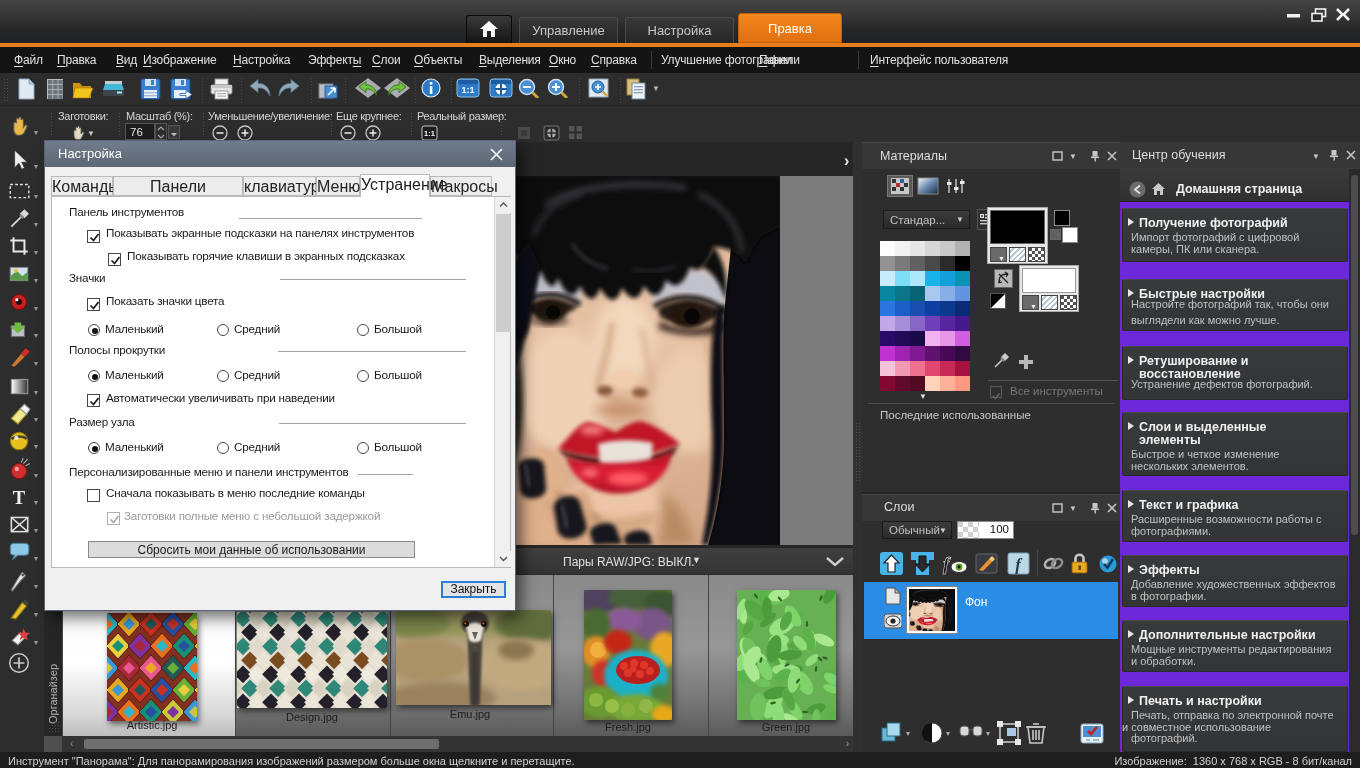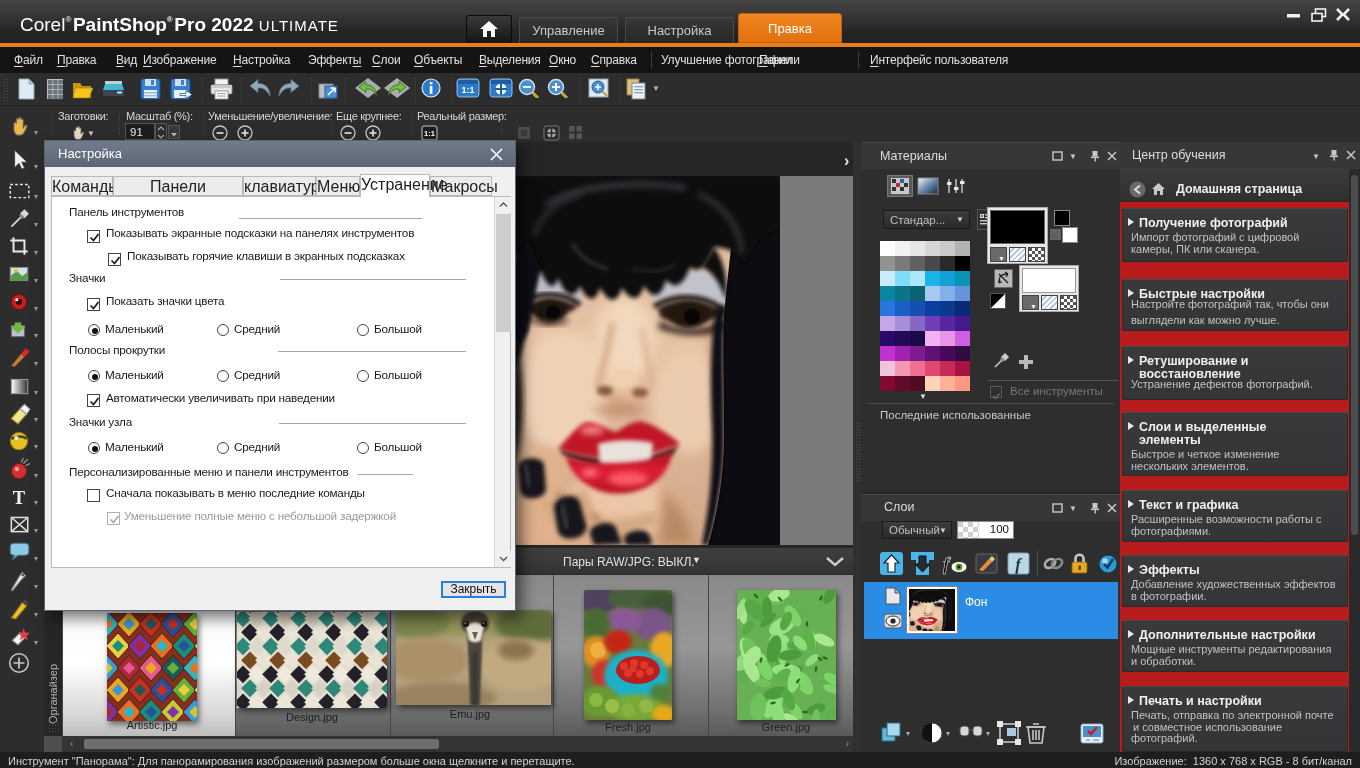--- a/index.html
+++ b/index.html
@@ -47,21 +47,21 @@
 .tilesel{background:linear-gradient(#fafafa 0%,#ffffff 55%,#d5d5d5 88%,#bdbdbd 100%)}
 .thumbcap{position:absolute;font-size:11px;color:#1c1c1c;text-align:center;white-space:nowrap}
 .thumb{position:absolute;box-shadow:2px 3px 6px rgba(0,0,0,.55)}
 #orgscroll{position:absolute;left:18px;top:188px;width:791px;height:16px;background:#343434}
 #orgscrollthumb{position:absolute;left:22px;top:3px;width:355px;height:10px;background:#6e6e6e;border-radius:2px}
 
 .panel{position:absolute;background:#2e2e2e;border-top:1px solid #4a4a4a}
 .phdr{position:absolute;left:0;top:0;width:100%;height:26px;background:#373737;color:#dedede;font-size:12.5px}
 #materials{left:862px;top:142px;width:258px;height:350px}
 #layerspanel{left:862px;top:494px;width:258px;height:258px}
-#learning{position:absolute;left:1120px;top:142px;width:240px;height:610px;background:#b91c1c}
+#learning{position:absolute;left:1120px;top:142px;width:240px;height:610px;background:#6d28d9}
 .lctile{position:absolute;left:2px;width:226px;background:linear-gradient(#383a3c,#333436);border:1px solid #2a2a2a;border-top-color:#47494c;border-radius:2px}
 .lct{position:absolute;color:#f0f0f0;font-size:12.5px;font-weight:bold;line-height:14.5px}
 .lcd{position:absolute;color:#c2c2c2;font-size:11px;line-height:11.6px}
 .lcarr{position:absolute;left:8px;width:0;height:0;border-left:6px solid #e8e8e8;border-top:4.5px solid transparent;border-bottom:4.5px solid transparent}
 
 #statusbar{position:absolute;left:0;top:752px;width:1360px;height:16px;background:#1e1e1e;color:#d2d2d2;font-size:11.5px}
 
 #dialog{position:absolute;left:44px;top:140px;width:472px;height:471px;background:#f0f0f0;border:1px solid #5a6373;box-shadow:6px 7px 14px rgba(0,0,0,.55)}
 #dtitle{position:absolute;left:0;top:0;width:100%;height:26px;background:linear-gradient(#707c8d,#5d6673);color:#fff;font-size:13px}
 #dtabs{position:absolute;left:6px;top:33px;width:460px;height:22px;font-size:16px}
@@ -75,21 +75,20 @@
 .rb{position:absolute;width:12px;height:12px;background:#fff;border:1px solid #454545;border-radius:50%}
 .rbdot{position:absolute;left:3px;top:3px;width:6px;height:6px;border-radius:50%;background:#111}
 #dscroll{position:absolute;right:0px;top:0px;width:16px;height:370px;background:#f0f0f0;border-left:1px solid #d5d5d5}
 #dresetbtn{position:absolute;left:36px;top:344px;width:327px;height:17px;background:#dcdcdc;border:1px solid #8a8a8a;text-align:center;font-size:12px;color:#1a1a1a;line-height:16px}
 #dclose{position:absolute;left:396px;top:440px;width:65px;height:17px;background:#e4e4e4;border:2px solid #2a7fd7;text-align:center;font-size:12px;color:#111;line-height:13px}
 </style></head>
 <body>
 <div id="stage">
 
 <div id="titlebar">
-  <div id="logo">Corel<sup class="r">®</sup><b> PaintShop<sup class="r">®</sup> Pro <b>2022</b></b> <span class="ult">ULTIMATE</span></div>
   <div id="homebtn"><svg width="20" height="18" viewBox="0 0 20 18" style="margin-top:4px">
           <path d="M10 1 L19 9 L16 9 L16 17 L12 17 L12 11 L8 11 L8 17 L4 17 L4 9 L1 9 Z" fill="#fff"></path>
         </svg></div>
   <div class="ttab" id="tab-uprav">Управление</div>
   <div class="ttab" id="tab-nastr">Настройка</div>
   <div class="ttab" id="tab-pravka">Правка</div>
   <svg class="abs" style="left:1287px;top:13px" width="15" height="6">
         <rect x="0" y="1" width="13" height="3.5" fill="#f2f2f2"></rect>
       </svg>
   <svg class="abs" style="left:1311px;top:8px" width="17" height="14" viewBox="0 0 17 14">
@@ -257,21 +256,21 @@
       <div class="grip" style="left:118px;top:6px;width:3px;height:24px"></div>
       <div class="grip" style="left:202px;top:6px;width:3px;height:24px"></div>
       <div class="grip" style="left:330px;top:6px;width:3px;height:24px"></div>
       <div class="grip" style="left:410px;top:6px;width:3px;height:24px"></div>
       <div class="grip" style="left:500px;top:6px;width:3px;height:24px"></div>
       <div class="grip" style="left:3px;top:6px;width:6px;height:24px"></div>
       <svg class="abs" style="left:69px;top:18px" width="18" height="17" viewBox="0 0 18 17">
         <path d="M5 12 L5 7 C5 5.8 6.8 5.8 6.8 7 L6.8 4 C6.8 2.8 8.6 2.8 8.6 4 L8.6 3.2 C8.6 2 10.4 2 10.4 3.2 L10.4 4.4 C10.4 3.4 12 3.4 12 4.6 L12 10 L13 8.6 C13.8 7.4 15.2 8.2 14.6 9.6 L12.5 14 C12 15 11 15.6 9.5 15.6 L8 15.6 C6.6 15.6 5.6 14.8 5 12 Z" fill="#e8dcc8" stroke="#5a5a52" stroke-width="0.8"></path>
       </svg>
       <span class="abs" style="left:87px;top:23px;color:#c8c8c8;font-size:8px">▼</span>
-      <div class="abs" style="left:125px;top:17px;width:30px;height:17px;background:#1e1e1e;border:1px solid #555;color:#e8e8e8;font-size:11.5px;line-height:16px;padding-left:4px">91</div>
+      <div class="abs" style="left:125px;top:17px;width:30px;height:17px;background:#1e1e1e;border:1px solid #555;color:#e8e8e8;font-size:11.5px;line-height:16px;padding-left:4px">76</div>
       <div class="abs" style="left:155px;top:17px;width:12px;height:17px;background:#2e2e2e;border:1px solid #555"><svg width="10" height="15" style="margin:1px 0 0 0">
           <path d="M2 5 L5 2 L8 5" stroke="#aaa" stroke-width="1.2" fill="none"></path>
           <path d="M2 10 L5 13 L8 10" stroke="#aaa" stroke-width="1.2" fill="none"></path>
         </svg></div>
       <div class="abs" style="left:168px;top:19px;width:12px;height:14px;background:#3a3a3a;border:1px solid #555"><svg width="10" height="12">
           <path d="M2 5 L5 8.5 L8 5" fill="#bbb"></path>
         </svg></div>
       <div class="abs" style="left:125px;top:34px;width:30px;height:3px;background:#2f80d0"></div>
       <svg class="abs" style="left:212px;top:19px" width="16" height="16" viewBox="0 0 16 16">
         <circle cx="8" cy="8" r="7" fill="#2c2c2c" stroke="#c8c8c8" stroke-width="1.3"></circle>
@@ -1260,21 +1259,21 @@
       <span class="lcd" style="left:11px;top:448.5px;width:212px;display:inline-block">в фотографии.</span>
       <div class="lctile" style="top:478px;height:52px"></div>
       <div class="lcarr" style="top:488px"></div>
       <span class="lct" style="left:19px;top:486px;width:200px;display:inline-block">Дополнительные настройки</span>
       <span class="lcd" style="left:11px;top:502.0px;width:212px;display:inline-block">Мощные инструменты редактирования</span>
       <span class="lcd" style="left:11px;top:513.5px;width:212px;display:inline-block">и обработки.</span>
       <div class="lctile" style="top:544px;height:66px"></div>
       <div class="lcarr" style="top:554px"></div>
       <span class="lct" style="left:19px;top:552px;width:200px;display:inline-block">Печать и настройки</span>
       <span class="lcd" style="left:11px;top:568.0px;width:212px;display:inline-block">Печать, отправка по электронной почте</span>
-      <span class="lcd" style="left:13px;top:579.5px;width:212px;display:inline-block">и совместное использование</span>
+      <span class="lcd" style="left:2px;top:579.5px;width:212px;display:inline-block">и совместное использование</span>
       <span class="lcd" style="left:11px;top:591.0px;width:212px;display:inline-block">фотографий.</span>
       <div class="abs" style="left:229px;top:27px;width:11px;height:583px;background:#2a2a2a"></div>
       <div class="abs" style="left:231px;top:33px;width:7px;height:360px;background:#4d4d4d;border-radius:3px"></div>
     </div>
 
 <div id="statusbar">
   <span style="position:absolute;left:8px;top:3px;font-size:11px">Инструмент "Панорама": Для панорамирования изображений размером больше окна щелкните и перетащите.</span>
   <span style="position:absolute;right:8px;top:3px;font-size:11px">Изображение:&nbsp; 1360 x 768 x RGB - 8 бит/канал</span>
 </div>
 
@@ -1333,40 +1332,41 @@
     <span class="rb" style="left:165px;top:173px"></span>
     <span class="dlabel" style="left:182px;top:171px">Средний</span>
     <span class="rb" style="left:305px;top:173px"></span>
     <span class="dlabel" style="left:322px;top:171px">Большой</span>
     <span class="cb" style="left:35px;top:197px">
           <svg width="13" height="13" viewBox="0 0 13 13">
             <path d="M2.5 6.5 L5.5 9.5 L10.5 3" stroke="#1a1a1a" stroke-width="1.7" fill="none"></path>
           </svg>
         </span>
     <span class="dlabel" style="left:54px;top:194px">Автоматически увеличивать при наведении</span>
-    <span class="dlabel" style="left:17px;top:218px">Значки узла</span>
+    <span class="dlabel" style="left:17px;top:218px">Размер узла</span>
     <div class="dline" style="left:227px;top:226px;width:187px"></div>
     <span class="rb" style="left:36px;top:245px">
           <span class="rbdot"></span>
         </span>
     <span class="dlabel" style="left:53px;top:243px">Маленький</span>
     <span class="rb" style="left:165px;top:245px"></span>
     <span class="dlabel" style="left:182px;top:243px">Средний</span>
     <span class="rb" style="left:305px;top:245px"></span>
     <span class="dlabel" style="left:322px;top:243px">Большой</span>
     <span class="dlabel" style="left:17px;top:268px">Персонализированные меню и панели инструментов</span>
     <div class="dline" style="left:306px;top:277px;width:55px"></div>
     <span class="cb" style="left:35px;top:292px"></span>
     <span class="dlabel" style="left:54px;top:289px">Сначала показывать в меню последние команды</span>
     <span class="cb" style="left:55px;top:315px;border-color:#b0b0b0">
           <svg width="13" height="13" viewBox="0 0 13 13">
             <path d="M2.5 6.5 L5.5 9.5 L10.5 3" stroke="#a8a8a8" stroke-width="1.7" fill="none"></path>
           </svg>
         </span>
-    <span class="dlabel" style="left:72px;top:312px;color:#9a9a9a">Уменьшение полные меню с небольшой задержкой</span>
+    <span class="dlabel" style="left:72px;top:312px;color:#9a9a9a">Заготовки полные меню с небольшой задержкой</span>
+    <div id="dresetbtn">Сбросить мои данные об использовании</div>
     <div id="dscroll">
       <div style="position:absolute;left:1px;top:0;width:15px;height:16px;background:#f0f0f0"><svg width="15" height="16">
               <path d="M4 9.5 L7.5 6 L11 9.5" stroke="#555" stroke-width="1.4" fill="none"></path>
             </svg></div>
       <div style="position:absolute;left:1px;top:17px;width:15px;height:118px;background:#cdcdcd"></div>
       <div style="position:absolute;left:1px;bottom:0;width:15px;height:16px;background:#f0f0f0"><svg width="15" height="16">
               <path d="M4 6 L7.5 9.5 L11 6" stroke="#555" stroke-width="1.4" fill="none"></path>
             </svg></div>
     </div>
   </div>

